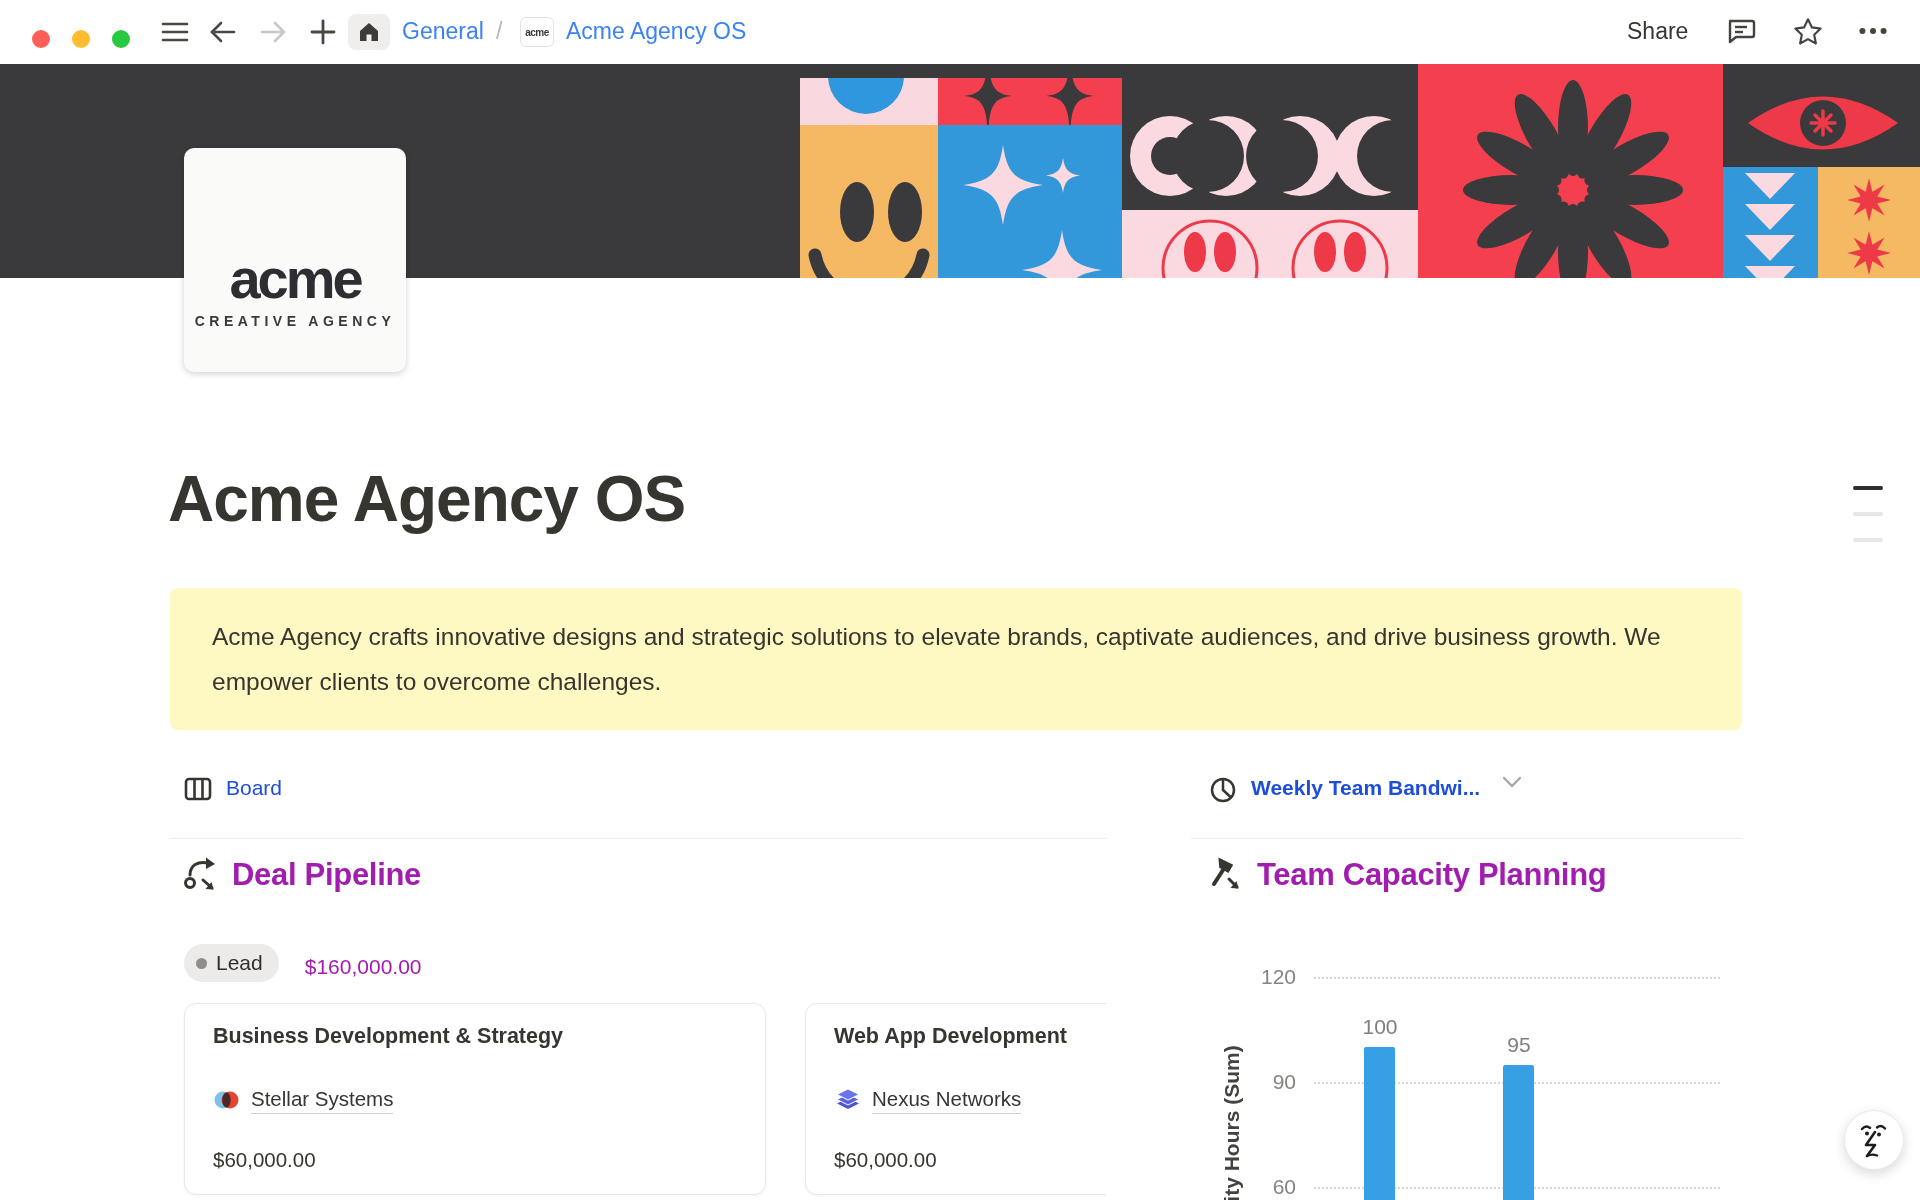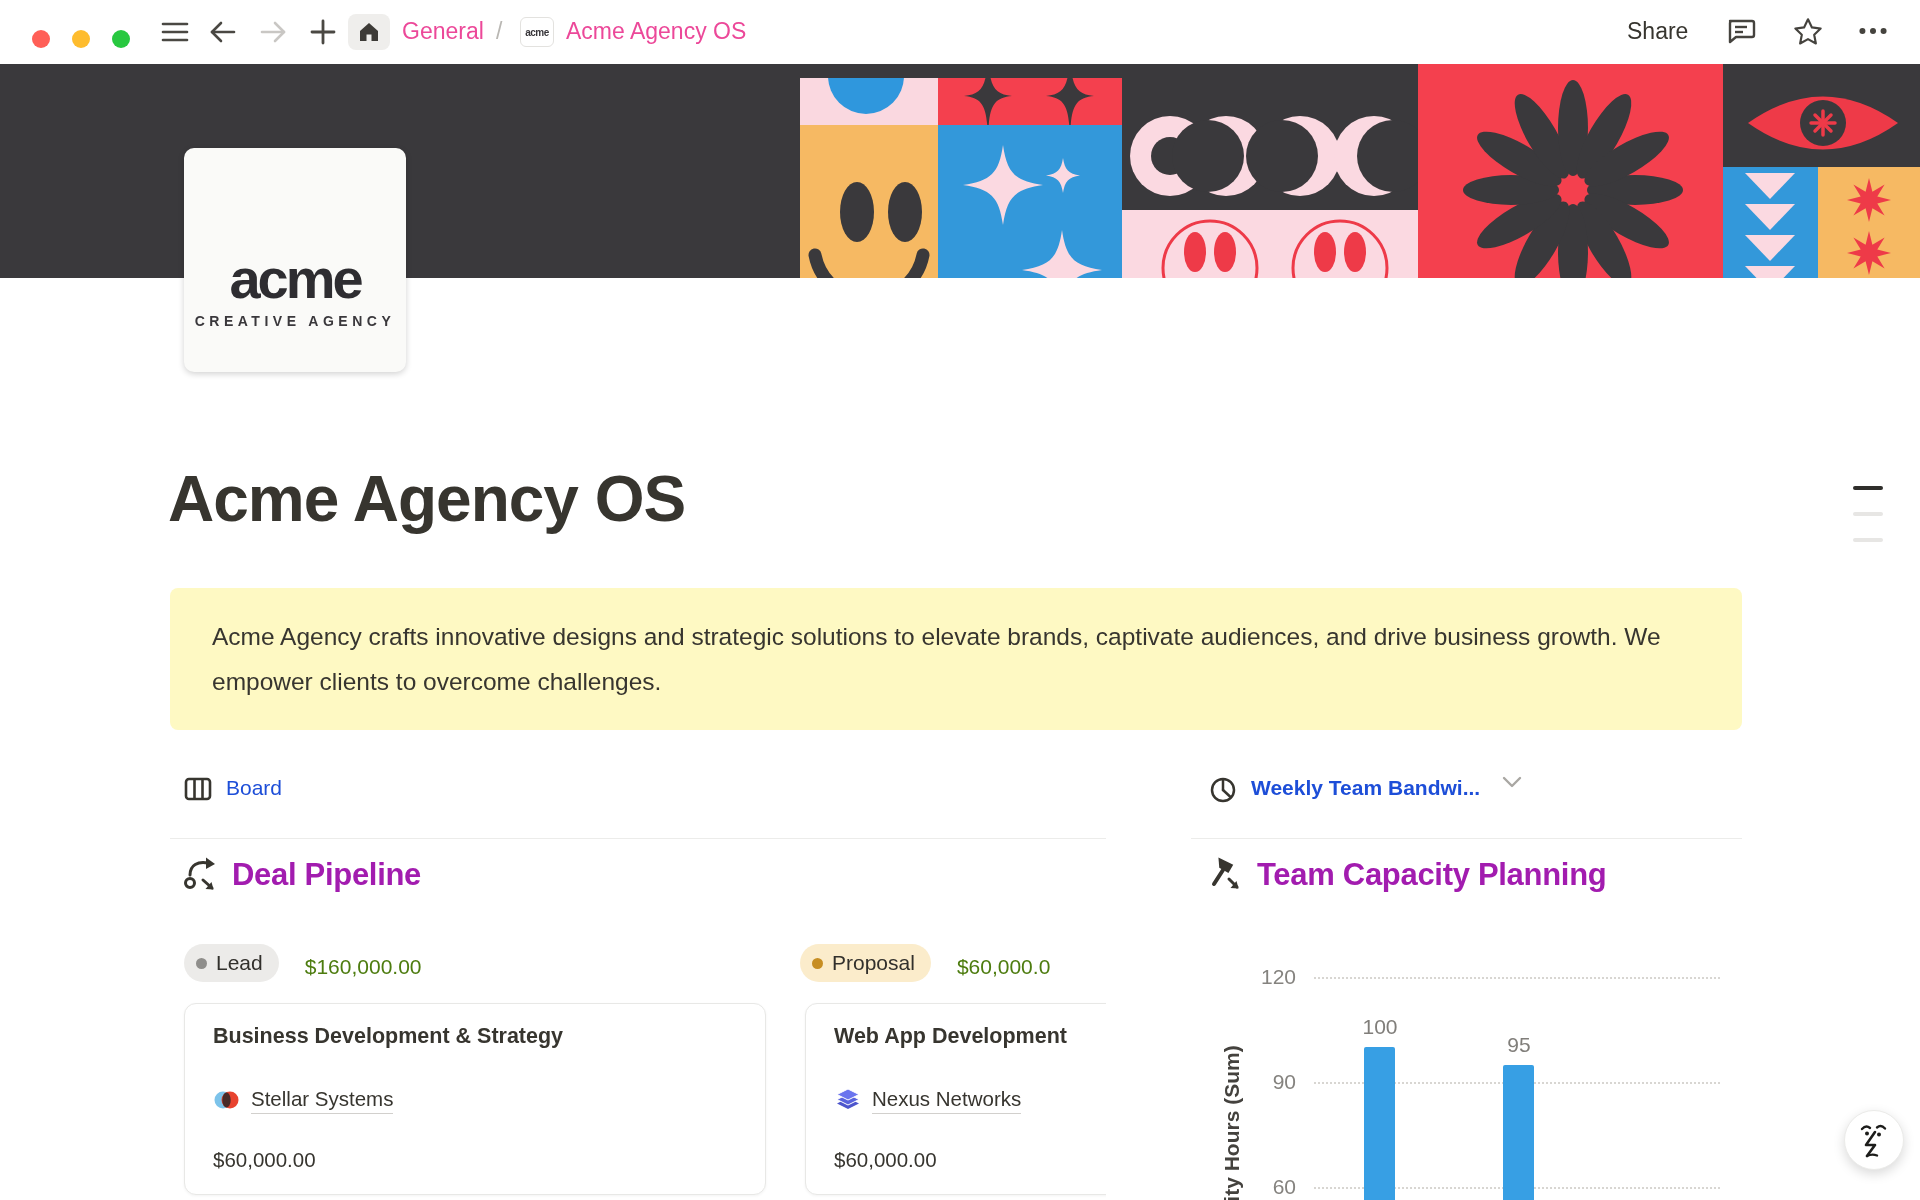--- a/index.html
+++ b/index.html
@@ -13,21 +13,21 @@
   .t-red { left:32px; background:#ff5f57; }
   .t-yellow { left:72px; background:#febc2e; }
   .t-green { left:112px; background:#28c840; }
   .tb-icon { position:absolute; top:17px; width:30px; height:30px; display:flex; align-items:center; justify-content:center; color:#4a4843; }
   .tb-icon svg { display:block; }
   .hamburger { left:160px; }
   .nav-back { left:208px; }
   .nav-fwd { left:258px; color:#c9c7c4; }
   .nav-plus { left:308px; }
   .home-btn { left:348px; top:14px; width:42px; height:36px; background:#efeeec; border-radius:8px; }
-  .crumb { position:absolute; top:18px; font-size:23px; color:#ec4899; white-space:nowrap; }
+  .crumb { position:absolute; top:18px; font-size:23px; color:#3b82f6; white-space:nowrap; }
   .crumb-root { left:402px; }
   .crumb-sep { left:496px; color:#b9b7b3; }
   .crumb-badge { position:absolute; left:520px; top:17px; width:34px; height:30px; background:#fff;
     border:1px solid #e3e2df; border-radius:6px; font-size:10px; font-weight:bold; letter-spacing:-0.5px;
     display:flex; align-items:center; justify-content:center; color:#38363a; }
   .crumb-page { left:566px; }
   .share { position:absolute; left:1627px; top:18px; font-size:23px; color:#37352f; }
   .tb-right { top:16px; color:#45433e; }
   .ic-comment { left:1726px; }
   .ic-star { left:1793px; }
@@ -82,21 +82,21 @@
   
   .badge-row { position:absolute; top:183px; height:40px; display:flex; align-items:center; }
   .brow-1 { left:14px; } .brow-2 { left:630px; }
   .pill { display:flex; align-items:center; height:38px; border-radius:19px; padding:0 16px 0 12px; }
   .pill-lead { background:#ecebe9; }
   .pill-proposal { background:#fbeccb; }
   .pill-dot { width:11px; height:11px; border-radius:50%; margin-right:9px; }
   .dot-lead { background:#8f8e8b; }
   .dot-proposal { background:#c78e23; }
   .pill-text { font-size:21px; font-weight:500; color:#32302c; }
-  .col-total { margin-left:26px; font-size:21px; color:#4d7c0f; white-space:nowrap;margin-top:7px; }
+  .col-total { margin-left:26px; font-size:21px; color:#a21caf; white-space:nowrap;margin-top:7px; }
 
   .kcard { position:absolute; top:243px; width:582px; height:192px; background:#fff; border:1px solid #e8e8e6;
     border-radius:12px; box-shadow:0 1px 3px rgba(0,0,0,0.05); }
   .kc-1 { left:14px; } .kc-2 { left:635px; }
   .kc-title { position:absolute; left:28px; top:20px; font-size:21.5px; font-weight:600; color:#37352f; white-space:nowrap; }
   .kc-client { position:absolute; left:28px; top:82px; display:flex; align-items:center; }
   .kc-client .cl-icon { margin-right:10px; display:flex; }
   .cl-name { font-size:20.5px; font-weight:500; color:#37352f; border-bottom:1.5px solid #d2d0cd; padding-bottom:2px; white-space:nowrap; }
   .kc-amount { position:absolute; left:28px; top:144px; font-size:20.5px; color:#37352f; }
 
@@ -380,27 +380,20 @@
       </span>
       <span class="sh-text">Deal Pipeline</span>
     </div>
 
     <div class="badge-row brow-1">
       <div class="pill pill-lead">
         <span class="pill-dot dot-lead"></span>
         <span class="pill-text">Lead</span>
       </div>
       <span class="col-total">$160,000.00</span>
-    </div>
-    <div class="badge-row brow-2">
-      <div class="pill pill-proposal">
-        <span class="pill-dot dot-proposal"></span>
-        <span class="pill-text">Proposal</span>
-      </div>
-      <span class="col-total">$60,000.0</span>
     </div>
 
     <div class="kcard kc-1">
       <div class="kc-title">Business Development &amp; Strategy</div>
       <div class="kc-client">
         <span class="cl-icon">
           <svg width="28" height="28" viewBox="0 0 28 28">
             <circle cx="10" cy="14" r="8.5" fill="#7cc3ea"></circle>
             <circle cx="17" cy="14" r="8.5" fill="#e8432f"></circle>
             <ellipse cx="13.5" cy="14" rx="4.2" ry="7.5" fill="#472a28"></ellipse>

